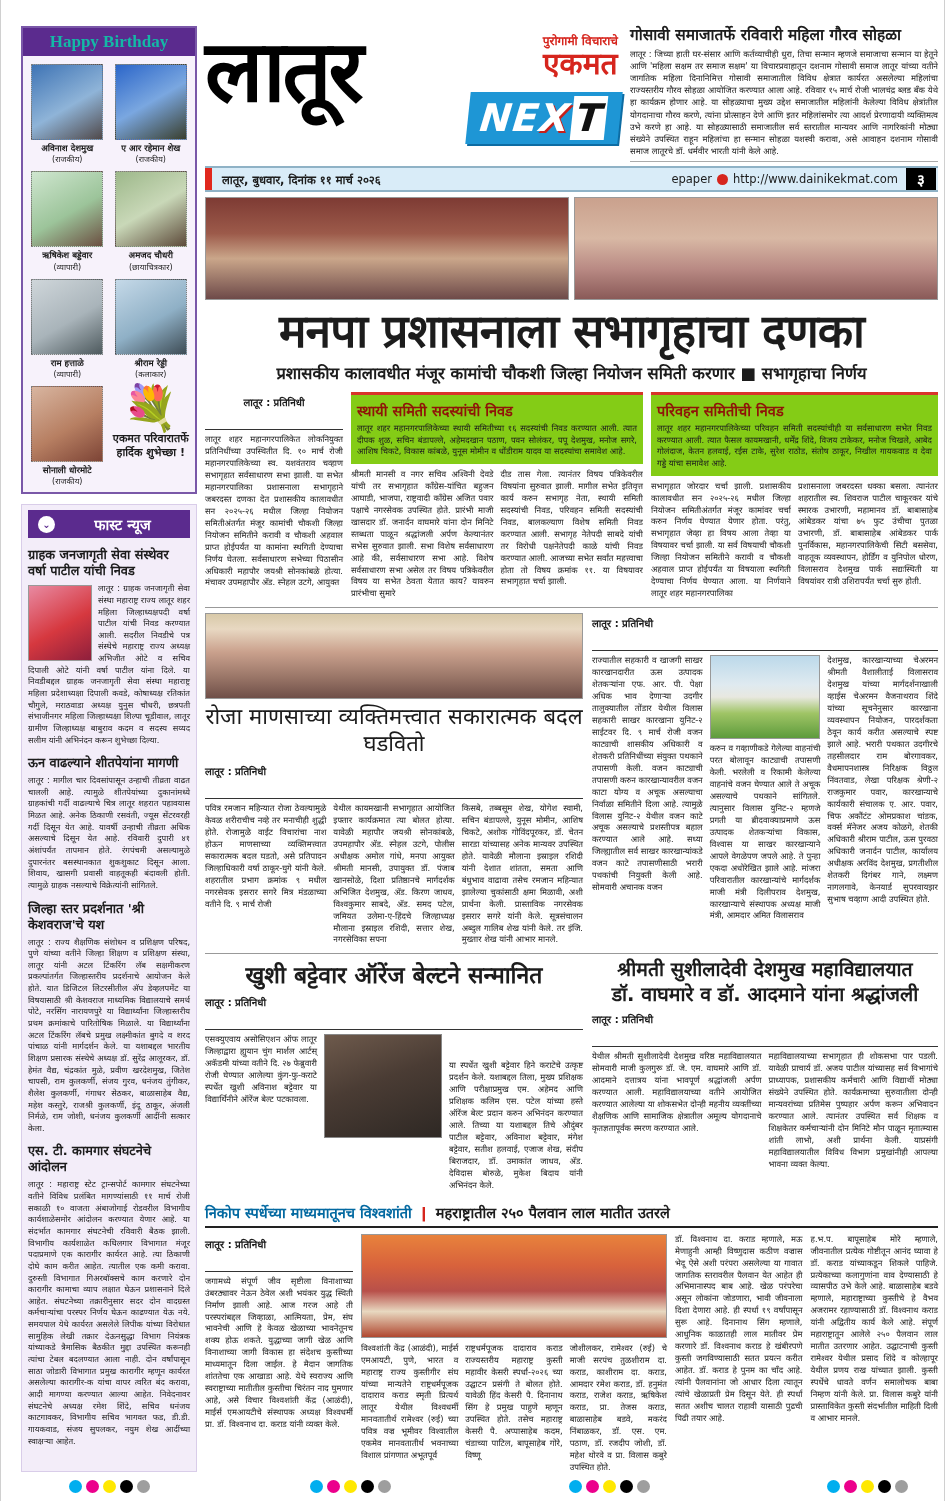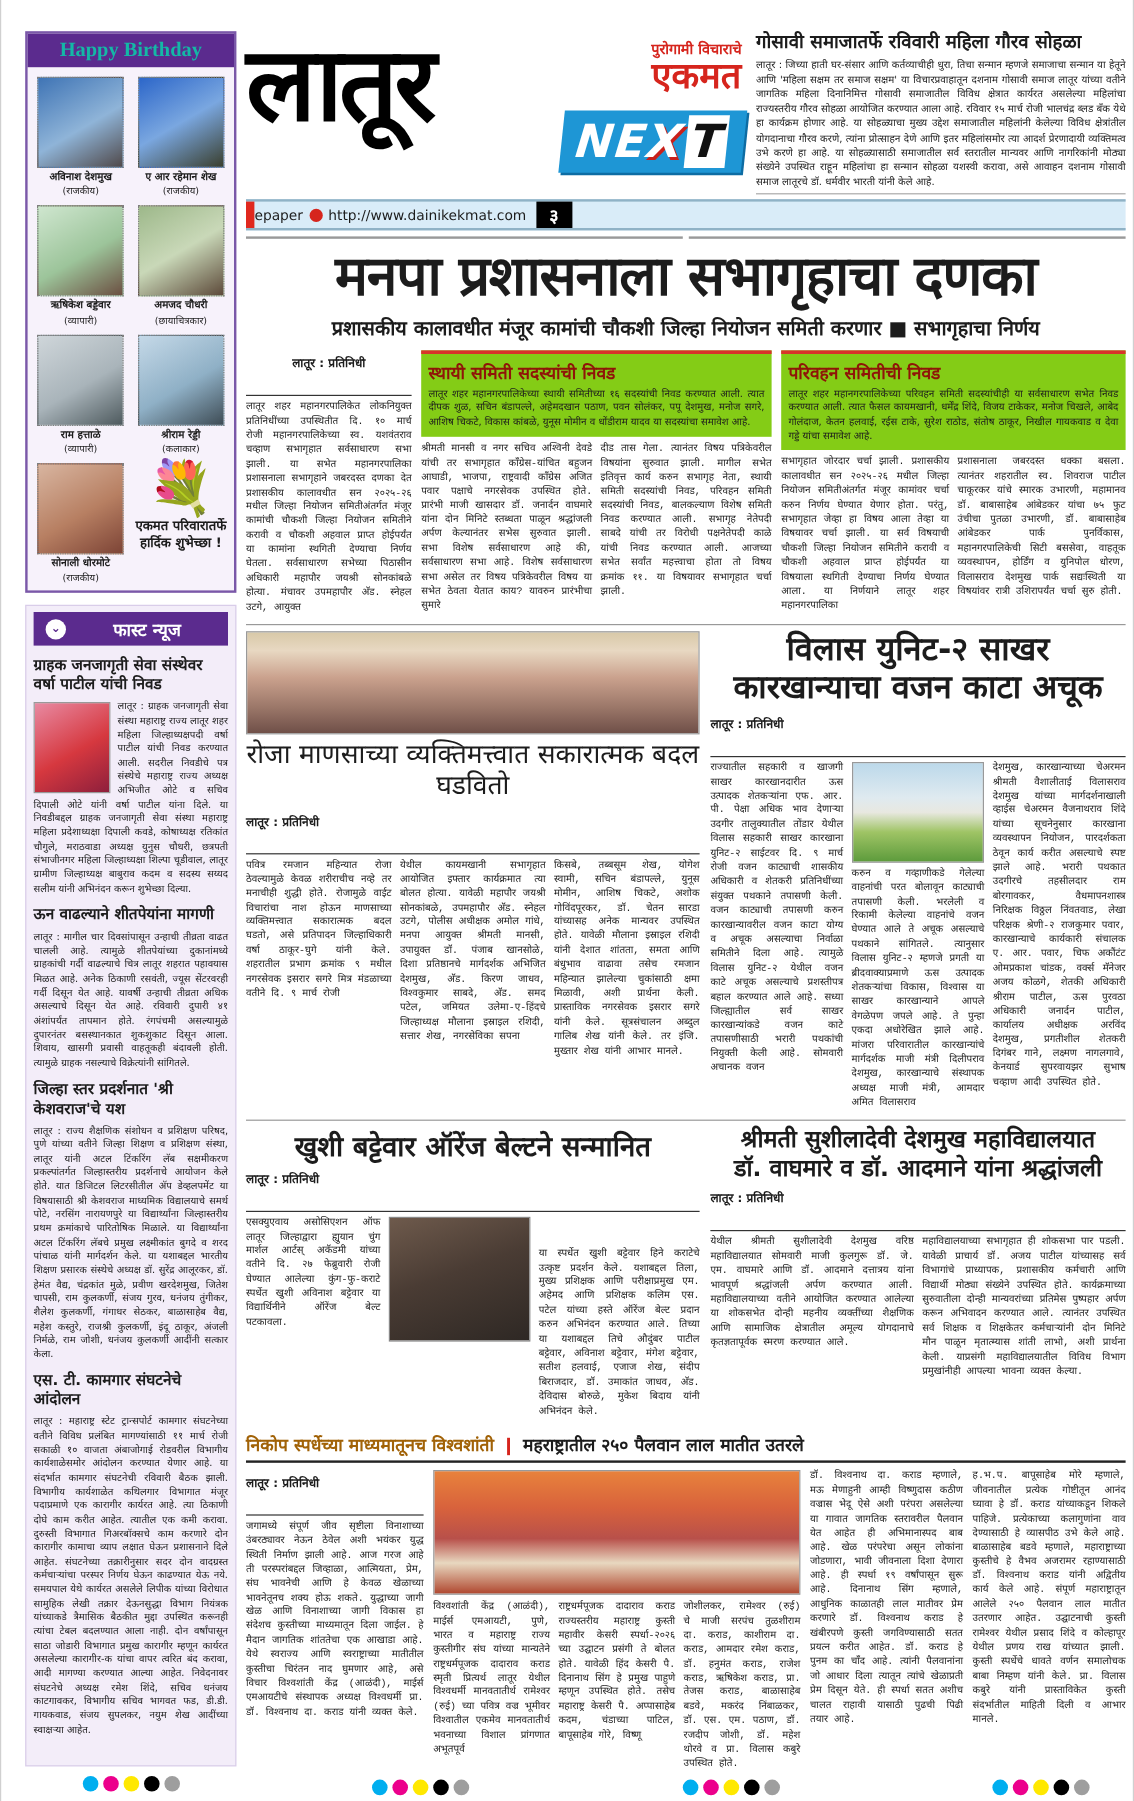--- a/index.html
+++ b/index.html
@@ -66,21 +66,21 @@
   .pageno { background:#000; color:#fff; font-weight:bold; font-size:15px; width:30px; height:22px;
             display:flex; align-items:center; justify-content:center; margin-right:2px; }
   .photo-row { display:flex; gap:5px; margin-top:5px; height:126px; }
   .photo-row .ph { flex:1; border:1px solid #999; }
   .ph-stage { background:linear-gradient(180deg,#7e3b34 0%,#9c5a4a 35%,#caa68a 60%,#6e4a49 100%); }
   .ph-hall  { background:linear-gradient(180deg,#caa18d 0%,#d8b8a4 40%,#b98a84 70%,#8a5a58 100%); }
   .lead-head { font-size:46px; font-weight:bold; text-align:center; line-height:1.1; margin-top:6px; letter-spacing:-1px; }
   .lead-sub { font-size:16.5px; font-weight:bold; text-align:center; margin-top:5px; padding-bottom:4px; }
   .byline { font-size:10px; font-weight:bold; text-align:center; padding:3px 0 20px; border-bottom:1px solid #333; margin-bottom:4px; }
   .byline.left { text-align:left; }
-  .txt { font-size:8.3px; text-align:justify; line-height:1.44;font-family:Liberation Mono, monospace; }
+  .txt { font-size:8.3px; text-align:justify; line-height:1.44; }
   .story-top { display:flex; gap:8px; margin-top:4px; }
   .st-col1 { width:138px; flex:none; }
   .st-center { width:292px; flex:none; }
   .st-right { flex:1; min-width:0; }
   .nbox { background:#84cc16; border-top:3px solid #d8342a; padding:5px 6px 6px; margin-bottom:5px; }
   .nbox-title { font-size:14.5px; font-weight:bold; color:#8f1408; margin-bottom:3px; }
   .nbox-body { font-size:8.3px; text-align:justify; line-height:1.4; }
   .twocol { display:flex; gap:7px; }
   .twocol > div { flex:1; min-width:0; }
   .threecol { display:flex; gap:7px; }
@@ -98,21 +98,21 @@
   .khushi { width:378px; flex:none; }
   .khushi-head { font-size:23px; font-weight:bold; text-align:center; margin-bottom:2px; }
   .kh-cols { display:flex; gap:7px; }
   .kh-col1 { width:112px; flex:none; }
   .kh-photo { width:118px; height:104px; flex:none; border:1px solid #888;
               background:linear-gradient(160deg,#6e5a4c 0%,#4a3c34 45%,#2e2824 100%); }
   .kh-col2 { flex:1; min-width:0;margin-top:26px; }
   .sushila { flex:1; min-width:0; }
   .sushila-head { font-size:19.5px; font-weight:bold; text-align:center; line-height:1.25; margin-bottom:2px; }
   .kicker { margin-top:7px; border-bottom:2px solid #222; padding:3px 0 4px; font-size:14.5px; font-weight:bold; }
-  .kicker .red { color:#a16207; }
+  .kicker .red { color:#0369a1; }
   .kicker .sep { color:#d6251d; padding:0 6px; }
   .wrestle-head { font-size:30px; font-weight:bold; text-align:center; margin-top:5px; line-height:1.15; }
   .wrestle-body { display:flex; gap:8px; margin-top:6px; }
   .w-col1 { width:148px; flex:none; }
   .w-photoblock { width:306px; flex:none; }
   .ph-wrestle { height:104px; border:1px solid #999; margin-bottom:5px;
                 background:linear-gradient(180deg,#e8823c 0%,#d8623c 30%,#b8504a 55%,#e8d8c0 75%,#b04830 100%); }
   .w-col5, .w-col6 { flex:1; min-width:0; }
   .dots-row { display:flex; align-items:center; margin-top:auto; padding:6px 30px 2px 105px; justify-content:space-between; }
   .dots { display:flex; gap:4px; }
@@ -220,20 +220,21 @@
         </div>
       </div>
       <div class="gosavi">
         <div class="gosavi-head">गोसावी समाजातर्फे रविवारी महिला गौरव सोहळा</div>
         <div class="gosavi-body">लातूर : जिच्या हाती घर-संसार आणि कर्तव्याचीही धुरा, तिचा सन्मान म्हणजे समाजाचा सन्मान या हेतूने आणि 'महिला सक्षम तर समाज सक्षम' या विचारप्रवाहातून दशनाम गोसावी समाज लातूर यांच्या वतीने जागतिक महिला दिनानिमित्त गोसावी समाजातील विविध क्षेत्रात कार्यरत असलेल्या महिलांचा राज्यस्तरीय गौरव सोहळा आयोजित करण्यात आला आहे. रविवार १५ मार्च रोजी भालचंद्र ब्लड बँक येथे हा कार्यक्रम होणार आहे. या सोहळ्याचा मुख्य उद्देश समाजातील महिलांनी केलेल्या विविध क्षेत्रांतील योगदानाचा गौरव करणे, त्यांना प्रोत्साहन देणे आणि इतर महिलांसमोर त्या आदर्श प्रेरणादायी व्यक्तिमत्व उभे करणे हा आहे. या सोहळ्यासाठी समाजातील सर्व स्तरातील मान्यवर आणि नागरिकांनी मोठ्या संख्येने उपस्थित राहून महिलांचा हा सन्मान सोहळा यशस्वी करावा, असे आवाहन दशनाम गोसावी समाज लातूरचे डॉ. धर्मवीर भारती यांनी केले आहे.</div>
       </div>
     </div>
 
     <div class="datebar">
       <span class="datebar-accent"></span>
+      <span class="dateline">लातूर, बुधवार, दिनांक ११ मार्च २०२६</span>
       <span class="epaper-wrap">
         <span>epaper</span>
         <span class="epaper-icon"></span>
         <span>http://www.dainikekmat.com</span>
       </span>
       <span class="pageno">३</span>
     </div>
 
     <div class="photo-row">
       <div class="ph ph-stage"></div>
@@ -275,21 +276,20 @@
         <div class="ph-iftar"></div>
         <div class="roja-head">रोजा माणसाच्या व्यक्तिमत्त्वात सकारात्मक बदल घडवितो</div>
         <div class="byline left">लातूर : प्रतिनिधी</div>
         <div class="threecol">
           <div class="txt">पवित्र रमजान महिन्यात रोजा ठेवल्यामुळे केवळ शरीराचीच नव्हे तर मनाचीही शुद्धी होते. रोजामुळे वाईट विचारांचा नाश होऊन माणसाच्या व्यक्तिमत्त्वात सकारात्मक बदल घडतो, असे प्रतिपादन जिल्हाधिकारी वर्षा ठाकूर-घुगे यांनी केले. शहरातील प्रभाग क्रमांक ९ मधील नगरसेवक इसरार सगरे मित्र मंडळाच्या वतीने दि. ९ मार्च रोजी</div>
           <div class="txt">येथील कायमखानी सभागृहात आयोजित इफ्तार कार्यक्रमात त्या बोलत होत्या. यावेळी महापौर जयश्री सोनकांबळे, उपमहापौर अ‍ॅड. स्नेहल उटगे, पोलीस अधीक्षक अमोल गांधे, मनपा आयुक्त श्रीमती मानसी, उपायुक्त डॉ. पंजाब खानसोळे, दिशा प्रतिष्ठानचे मार्गदर्शक अभिजित देशमुख, अ‍ॅड. किरण जाधव, विश्वकुमार साबदे, अ‍ॅड. समद पटेल, जमियत उलेमा-ए-हिंदचे जिल्हाध्यक्ष मौलाना इस्राइल रशिदी, सत्तार शेख, नगरसेविका सपना</div>
           <div class="txt">किसबे, तब्बसूम शेख, योगेश स्वामी, सचिन बंडापल्ले, युनूस मोमीन, आशिष चिकटे, अशोक गोविंदपूरकर, डॉ. चेतन सारडा यांच्यासह अनेक मान्यवर उपस्थित होते. यावेळी मौलाना इस्राइल रशिदी यांनी देशात शांतता, समता आणि बंधुभाव वाढावा तसेच रमजान महिन्यात झालेल्या चुकांसाठी क्षमा मिळावी, अशी प्रार्थना केली. प्रास्ताविक नगरसेवक इसरार सगरे यांनी केले. सूत्रसंचालन अब्दुल गालिब शेख यांनी केले. तर इंजि. मुख्तार शेख यांनी आभार मानले.</div>
         </div>
       </div>
       <div class="mid-right">
-        <div class="vilas-head">विलास युनिट-२ साखर कारखान्याचा वजन काटा अचूक</div>
         <div class="byline left">लातूर : प्रतिनिधी</div>
         <div class="threecol">
           <div class="txt">राज्यातील सहकारी व खाजगी साखर कारखानदारीत ऊस उत्पादक शेतकऱ्यांना एफ. आर. पी. पेक्षा अधिक भाव देणाऱ्या उदगीर तालुक्यातील तोंडार येथील विलास सहकारी साखर कारखाना युनिट-२ साईटवर दि. ९ मार्च रोजी वजन काट्याची शासकीय अधिकारी व शेतकरी प्रतिनिधींच्या संयुक्त पथकाने तपासणी केली. वजन काट्याची तपासणी करुन कारखान्यावरील वजन काटा योग्य व अचूक असल्याचा निर्वाळा समितीने दिला आहे. त्यामुळे विलास युनिट-२ येथील वजन काटे अचूक असल्याचे प्रशस्तीपत्र बहाल करण्यात आले आहे. सध्या जिल्ह्यातील सर्व साखर कारखान्यांकडे वजन काटे तपासणीसाठी भरारी पथकांची नियुक्ती केली आहे. सोमवारी अचानक वजन</div>
           <div>
             <div class="ph-factory"></div>
             <div class="txt">करुन व गव्हाणीकडे गेलेल्या वाहनांची परत बोलावून काट्याची तपासणी केली. भरलेली व रिकामी केलेल्या वाहनांचे वजन घेण्यात आले ते अचूक असल्याचे पथकाने सांगितले. त्यानुसार विलास युनिट-२ म्हणजे प्रगती या ब्रीदवाक्याप्रमाणे ऊस उत्पादक शेतकऱ्यांचा विकास, विश्वास या साखर कारखान्याने आपले वेगळेपण जपले आहे. ते पुन्हा एकदा अधोरेखित झाले आहे. मांजरा परिवारातील कारखान्यांचे मार्गदर्शक माजी मंत्री दिलीपराव देशमुख, कारखान्याचे संस्थापक अध्यक्ष माजी मंत्री, आमदार अमित विलासराव</div>
           </div>
           <div class="txt">देशमुख, कारखान्याच्या चेअरमन श्रीमती वैशालीताई विलासराव देशमुख यांच्या मार्गदर्शनाखाली व्हाईस चेअरमन वैजनाथराव शिंदे यांच्या सूचनेनुसार कारखाना व्यवस्थापन नियोजन, पारदर्शकता ठेवून कार्य करीत असल्याचे स्पष्ट झाले आहे. भरारी पथकात उदगीरचे तहसीलदार राम बोरगावकर, वैधमापनशास्त्र निरिक्षक विठ्ठल निंवतवाड, लेखा परिक्षक श्रेणी-२ राजकुमार पवार, कारखान्याचे कार्यकारी संचालक ए. आर. पवार, चिफ अकौंटंट ओमप्रकाश चांडक, वर्क्स मॅनेजर अजय कोळगे, शेतकी अधिकारी श्रीराम पाटील, ऊस पुरवठा अधिकारी जनार्दन पाटील, कार्यालय अधीक्षक अरविंद देशमुख, प्रगतीशील शेतकरी दिगंबर गाने, लक्ष्मण नागलगावे, केनयार्ड सुपरवायझर सुभाष चव्हाण आदी उपस्थित होते.</div>
         </div>
       </div>

